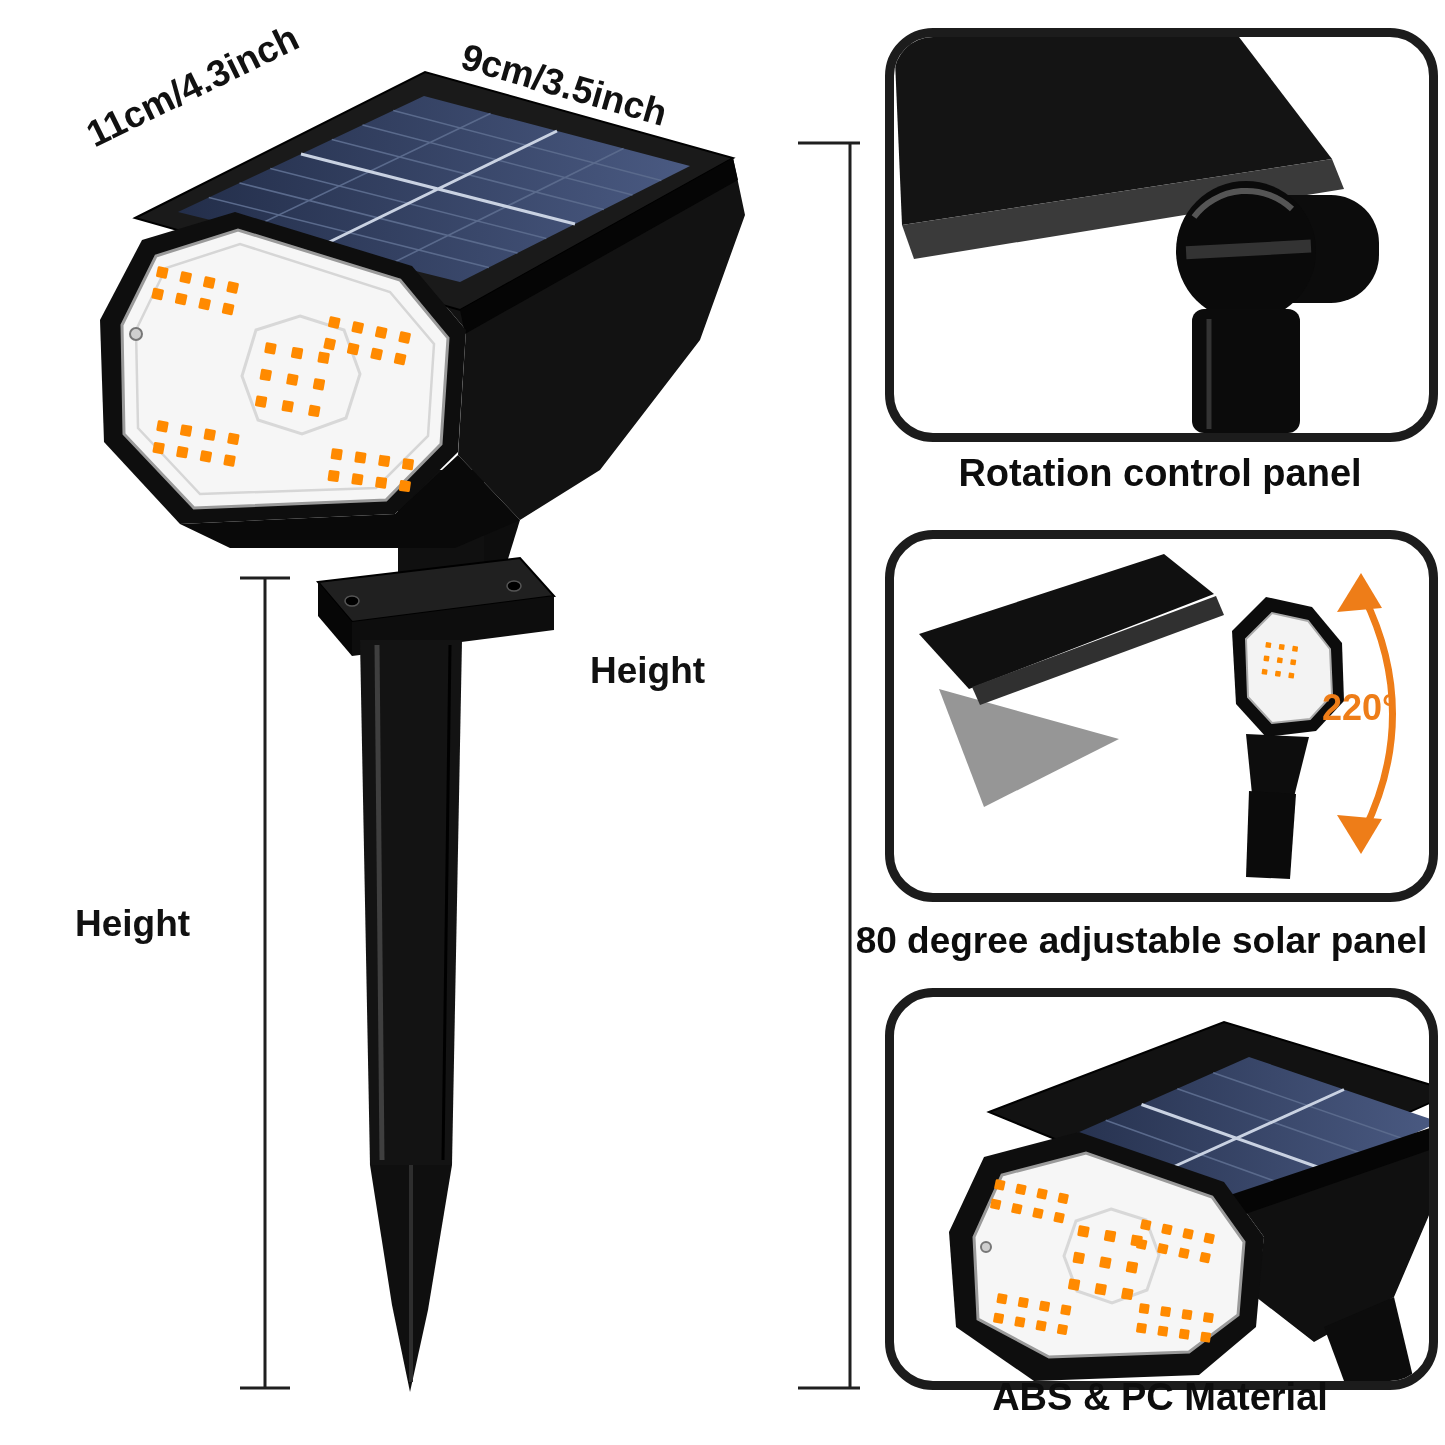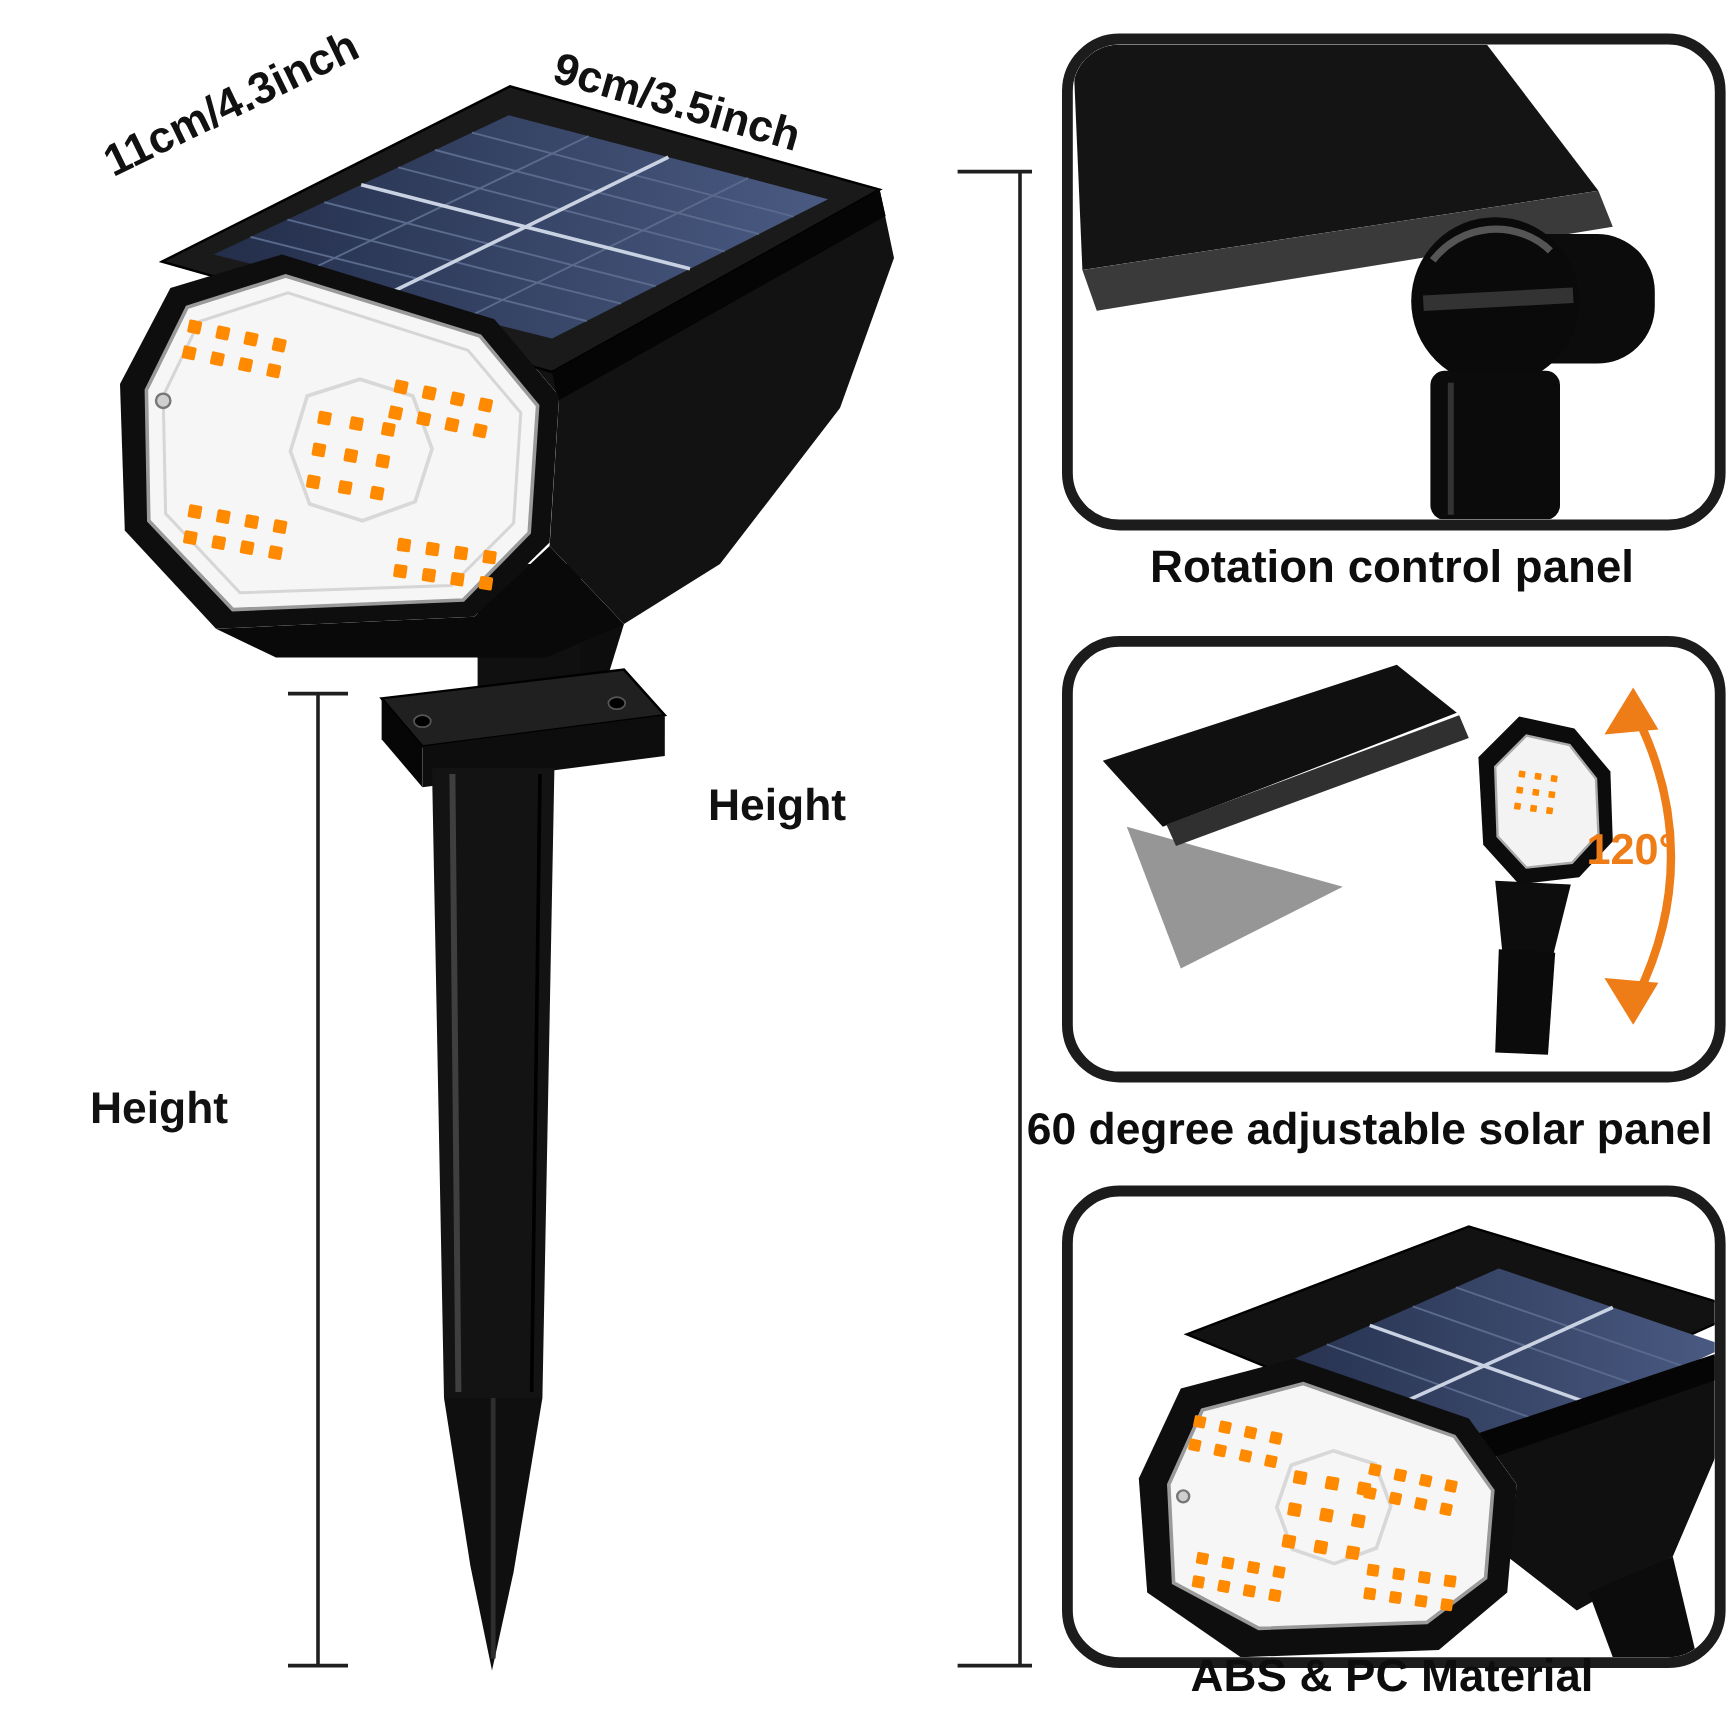--- a/index.html
+++ b/index.html
@@ -152,23 +152,23 @@
       <polygon points="352,100 378,74 414,82 436,110 438,156 416,180 378,184 354,158" fill="#f3f3f3" stroke="#aaa" stroke-width="2"></polygon>
       <use href="#d9" transform="translate(372,103) scale(0.5) rotate(8)"></use>
       <polygon points="352,195 415,198 400,258 358,255" fill="#0d0d0d"></polygon>
       <polygon points="355,252 402,255 396,340 352,338" fill="#0b0b0b"></polygon>
       <g>
         <path d="M470,58 C508,135 508,215 470,292" stroke="#ee7d18" stroke-width="7" fill="none"></path>
         <polygon points="467,34 443,73 488,69" fill="#ee7d18"></polygon>
         <polygon points="467,315 443,276 488,280" fill="#ee7d18"></polygon>
       </g>
     </svg>
-    <div class="angle-label">120°</div>
+    <div class="angle-label">220°</div>
   </div>
-  <div class="caption caption-2">60 degree adjustable solar panel</div>
+  <div class="caption caption-2">80 degree adjustable solar panel</div>
 
   <div class="panel panel-3">
     <svg width="535" height="384" viewBox="0 0 535 384">
       <polygon points="330,185 545,130 560,160 500,300 420,345 362,300 370,240" fill="#101010"></polygon>
       <polygon points="430,330 500,300 520,384 450,384" fill="#0c0c0c"></polygon>
       <polygon points="95,115 330,25 560,95 315,205" fill="#121212" stroke="#000" stroke-width="2"></polygon>
       <polygon points="140,155 355,60 545,125 330,225" fill="url(#solarg)"></polygon>
       <path d="M175.8,139.2 L365.8,208.3 M211.7,123.3 L401.7,191.7 M283.3,91.7 L473.3,158.3 M319.2,75.8 L509.2,141.7" stroke="#5a6a8c" stroke-width="1.6" fill="none"></path>
       <path d="M247.5,107.5 L437.5,175 M235,190 L450,92.5" stroke="#c9d2e2" stroke-width="3" fill="none"></path>
       <polygon points="315,205 545,128 550,148 320,228" fill="#050505"></polygon>

